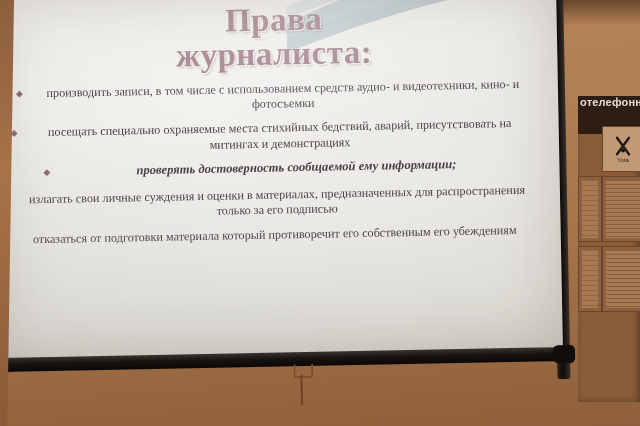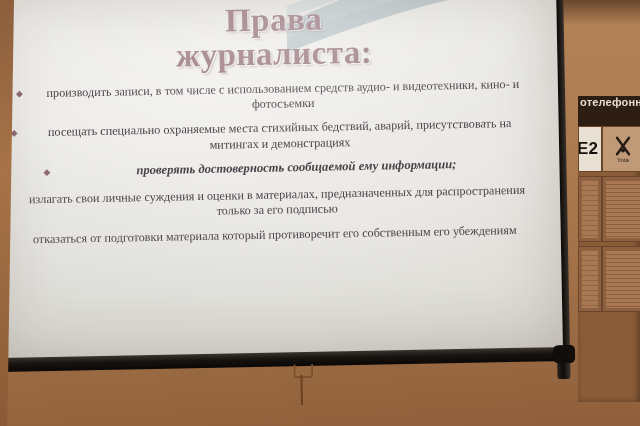--- a/index.html
+++ b/index.html
@@ -262,23 +262,20 @@
 
   <div class="wall"></div>
   <div class="wall-top-shadow"></div>
 
   <div class="board">
     <div class="board-header">
       <span class="board-header-text">отелефонн</span>
     </div>
     <div class="board-grid">
 
-      <div class="board-cell cell-e2">
-        <span class="e2-text">Е2</span>
-      </div>
 
       <div class="board-cell cell-yota">
         <svg class="yota-mark" viewBox="0 0 24 26">
           <path d="M4 2 L12 13 L20 2" stroke="#241b14" stroke-width="3.2" fill="none" stroke-linecap="round"></path>
           <path d="M4 24 L12 13 L20 24" stroke="#241b14" stroke-width="3.2" fill="none" stroke-linecap="round"></path>
           <circle cx="12" cy="19" r="2.6" fill="#241b14"></circle>
         </svg>
         <span class="yota-word">Yota</span>
       </div>
 

